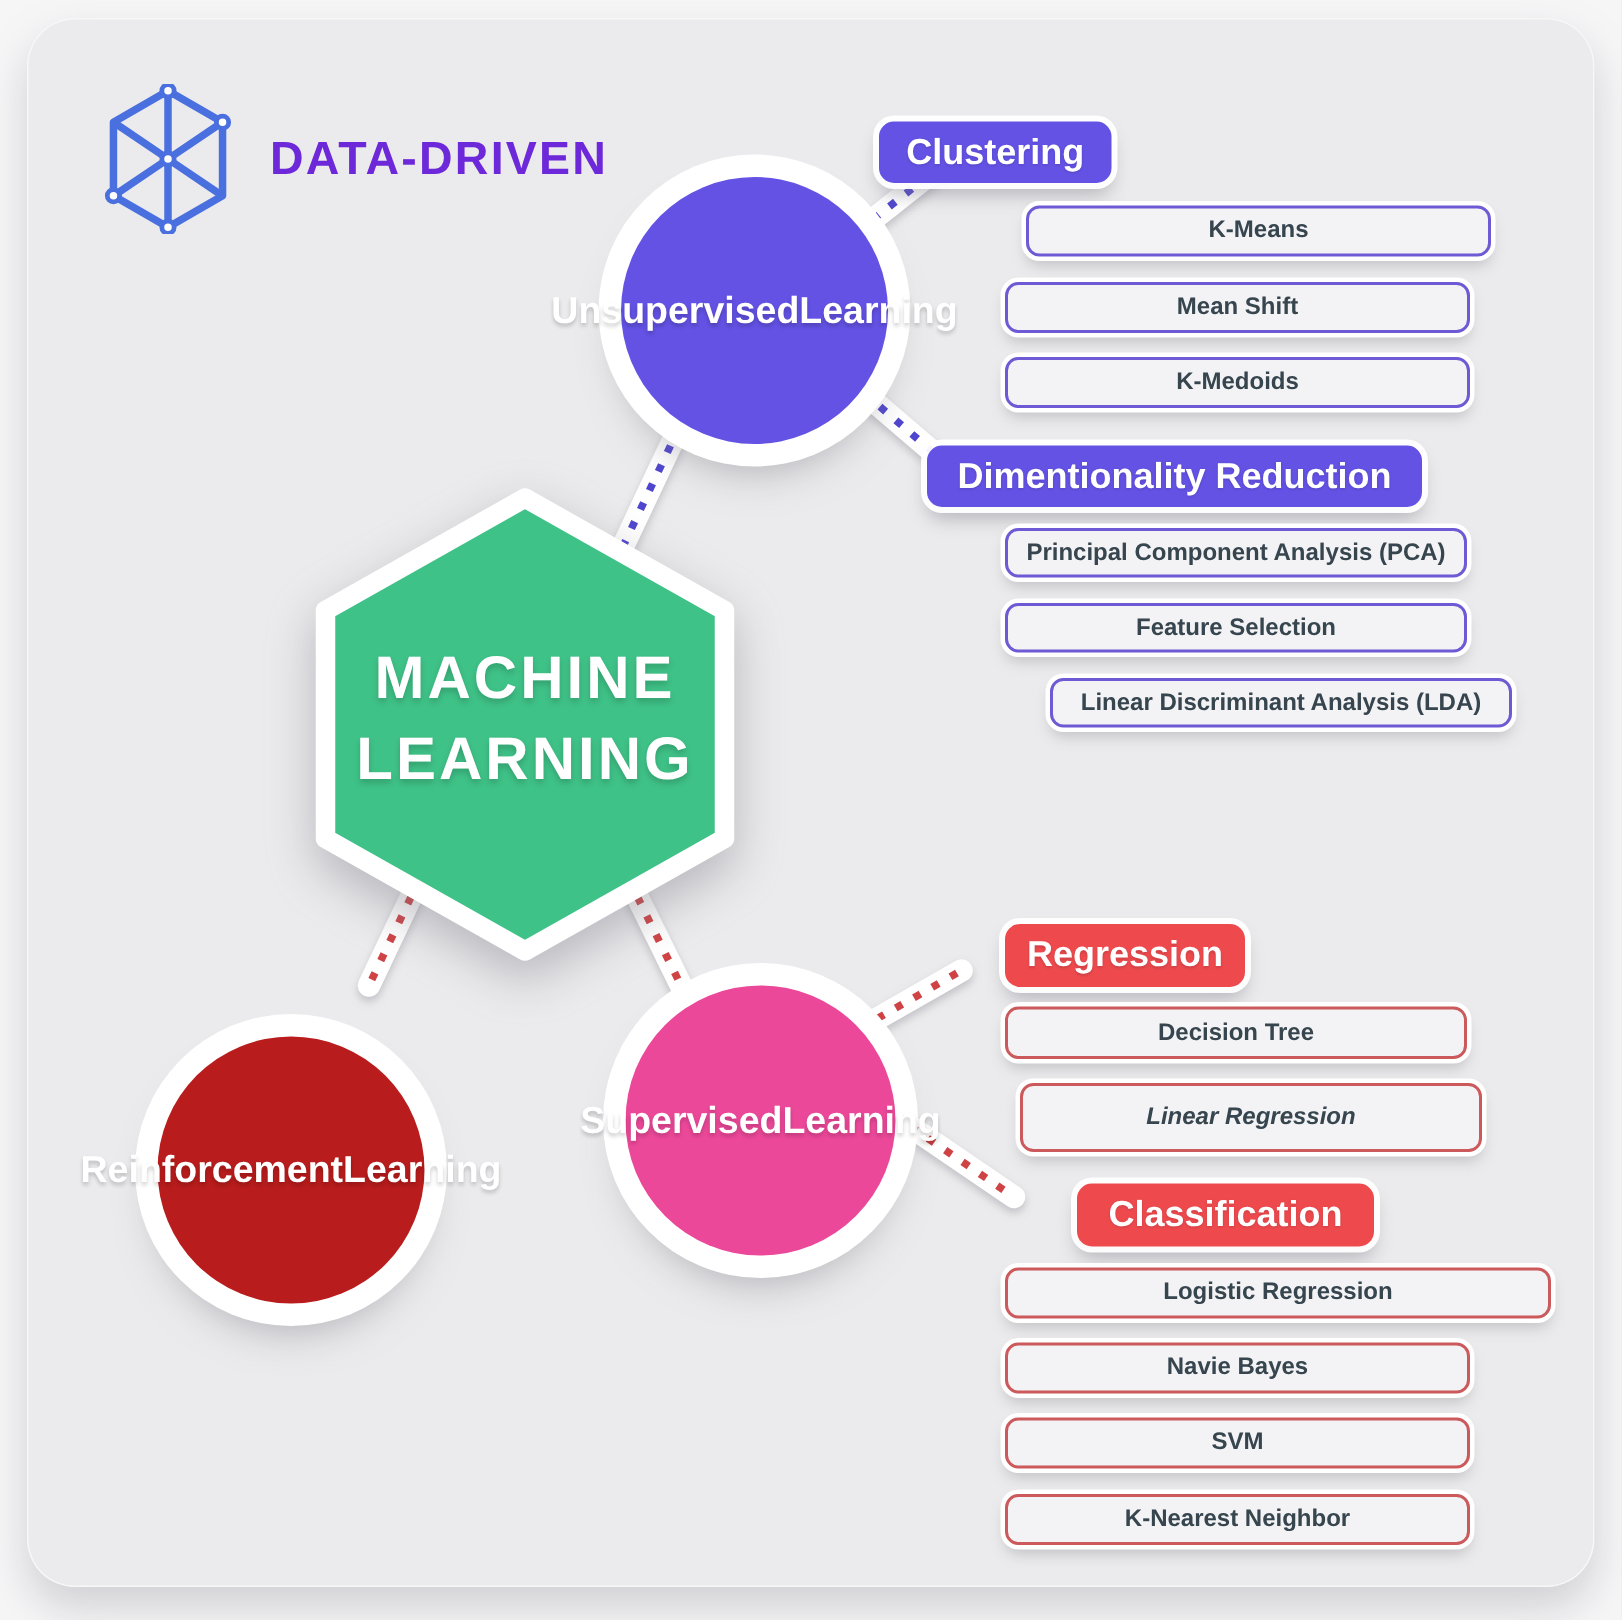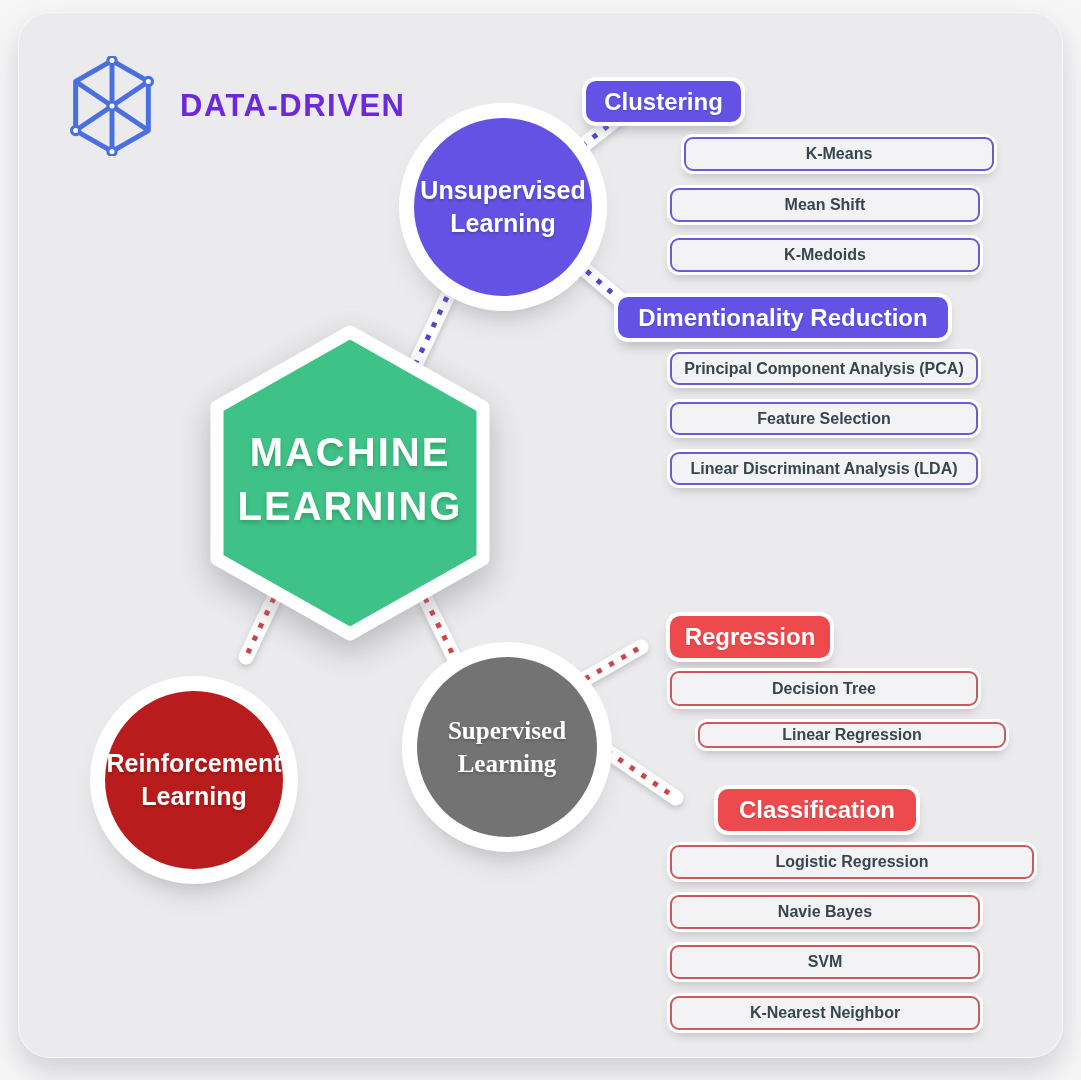--- a/index.html
+++ b/index.html
@@ -33,29 +33,29 @@
   .hex-label {
     position:absolute; left:225px; top:425px; width:250px;
     text-align:center; color:#fff; font-weight:bold; font-size:40px;
     letter-spacing:2px; line-height:1.35;
     text-shadow:0 3px 4px rgba(0,0,0,0.18);
   }
 
   
   .circ {
     position:absolute; border-radius:50%;
-    display:flex; flex-direction:column; align-items:center; justify-content:center;
+    display:flex; flex-direction:row; align-items:center; justify-content:center;
     color:#fff; font-weight:bold; font-size:25px; line-height:1.32;
     box-shadow:0 0 0 15px #fff, 0 18px 26px rgba(120,120,130,0.5);
     text-shadow:0 2px 3px rgba(0,0,0,0.2);
     text-align:center;
   }
   .circ.unsupervised { left:414px; top:118px; width:178px; height:178px; background:#6352e4; }
   .circ.reinforcement { left:105px; top:691px; width:178px; height:178px; background:#b91c1c; }
-  .circ.supervised { left:417px; top:657px; width:180px; height:180px; background:#737373;font-family:Liberation Serif, serif; }
+  .circ.supervised { left:417px; top:657px; width:180px; height:180px; background:#ec4899; }
 
   
   .hdr {
     position:absolute; display:flex; align-items:center; justify-content:center;
     color:#fff; font-weight:bold; font-size:24px; border-radius:10px;
     text-shadow:0 1px 2px rgba(0,0,0,0.15);
   }
   .hdr.purple { background:#6352e4;
     box-shadow:0 0 0 4px rgba(255,255,255,0.95), 0 8px 12px rgba(120,120,130,0.45); }
   .hdr.red { background:#ee4a4e;
@@ -157,25 +157,25 @@
   </div>
 
   <div class="hdr purple clustering">Clustering</div>
   <div class="itm purple" style="left:670px; top:137px; width:310px; height:34px;margin-left:14px;">K-Means</div>
   <div class="itm purple" style="left:670px; top:188px; width:310px; height:34px;">Mean Shift</div>
   <div class="itm purple" style="left:670px; top:238px; width:310px; height:34px;">K-Medoids</div>
 
   <div class="hdr purple dimentionality">Dimentionality Reduction</div>
   <div class="itm purple" style="left:670px; top:352px; width:308px; height:33px;">Principal Component Analysis (PCA)</div>
   <div class="itm purple" style="left:670px; top:402px; width:308px; height:33px;">Feature Selection</div>
-  <div class="itm purple" style="left:670px; top:452px; width:308px; height:33px;">Linear Discriminant Analysis (LDA)</div>
+  <div class="itm purple" style="left:700px; top:452px; width:308px; height:33px;">Linear Discriminant Analysis (LDA)</div>
 
   <div class="hdr red regression">Regression</div>
   <div class="itm red" style="left:670px; top:671px; width:308px; height:35px;">Decision Tree</div>
-  <div class="itm red" style="left:698px; top:722px; width:308px; height:26px;">Linear Regression</div>
+  <div class="itm red" style="left:680px; top:722px; width:308px; height:46px;font-style:italic;">Linear Regression</div>
 
   <div class="hdr red classification">Classification</div>
   <div class="itm red" style="left:670px; top:845px; width:364px; height:34px;">Logistic Regression</div>
   <div class="itm red" style="left:670px; top:895px; width:310px; height:34px;">Navie Bayes</div>
   <div class="itm red" style="left:670px; top:945px; width:310px; height:34px;">SVM</div>
   <div class="itm red" style="left:670px; top:996px; width:310px; height:34px;">K-Nearest Neighbor</div>
 
 </div>
 
 </body></html>

